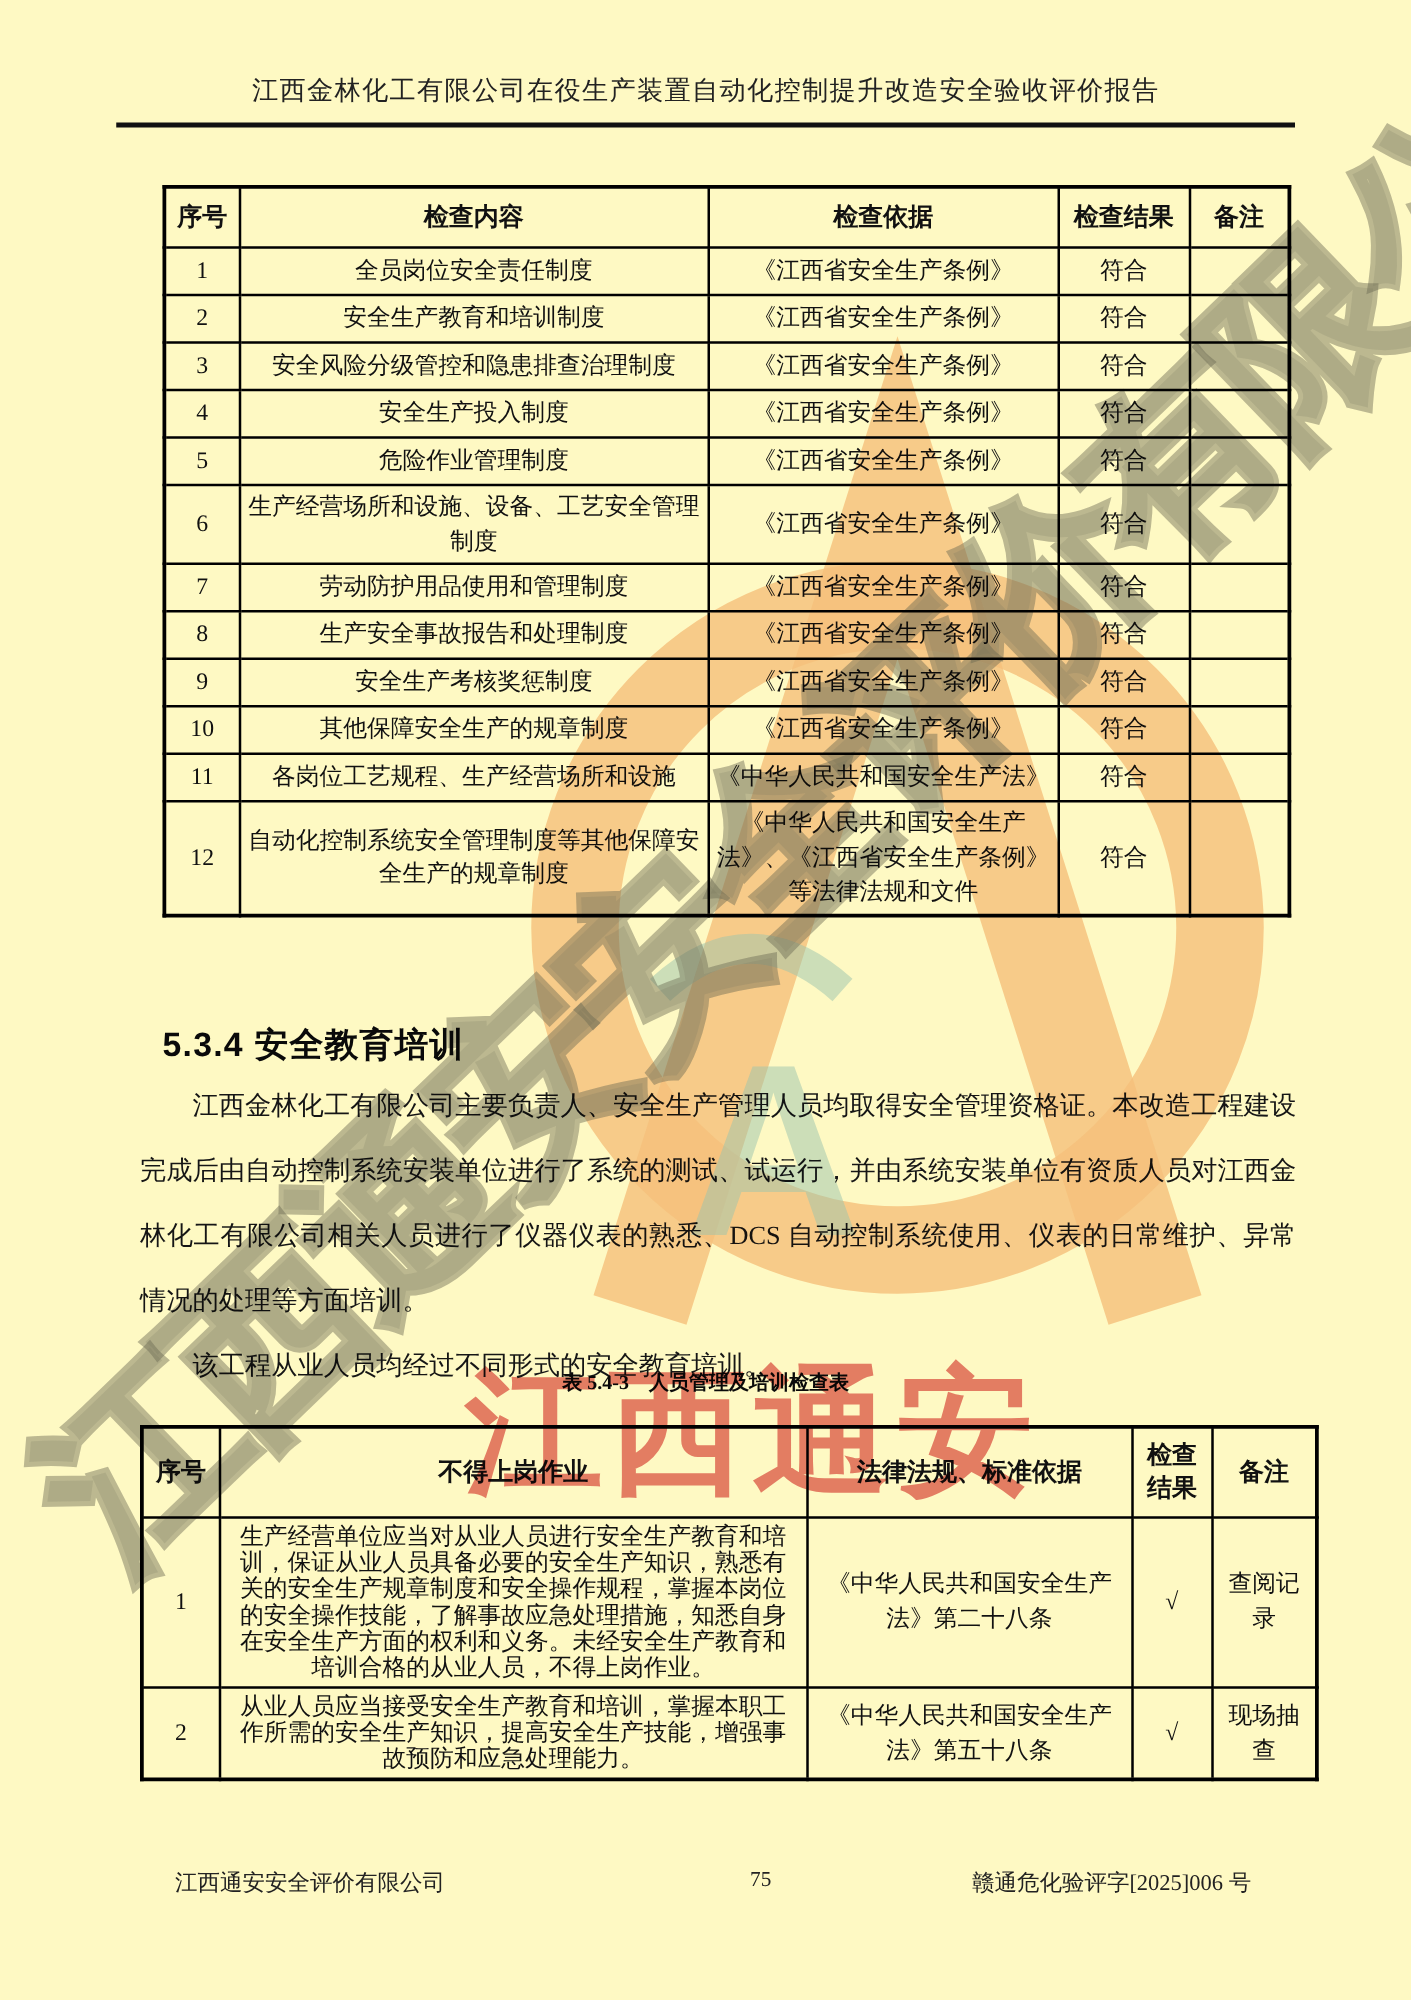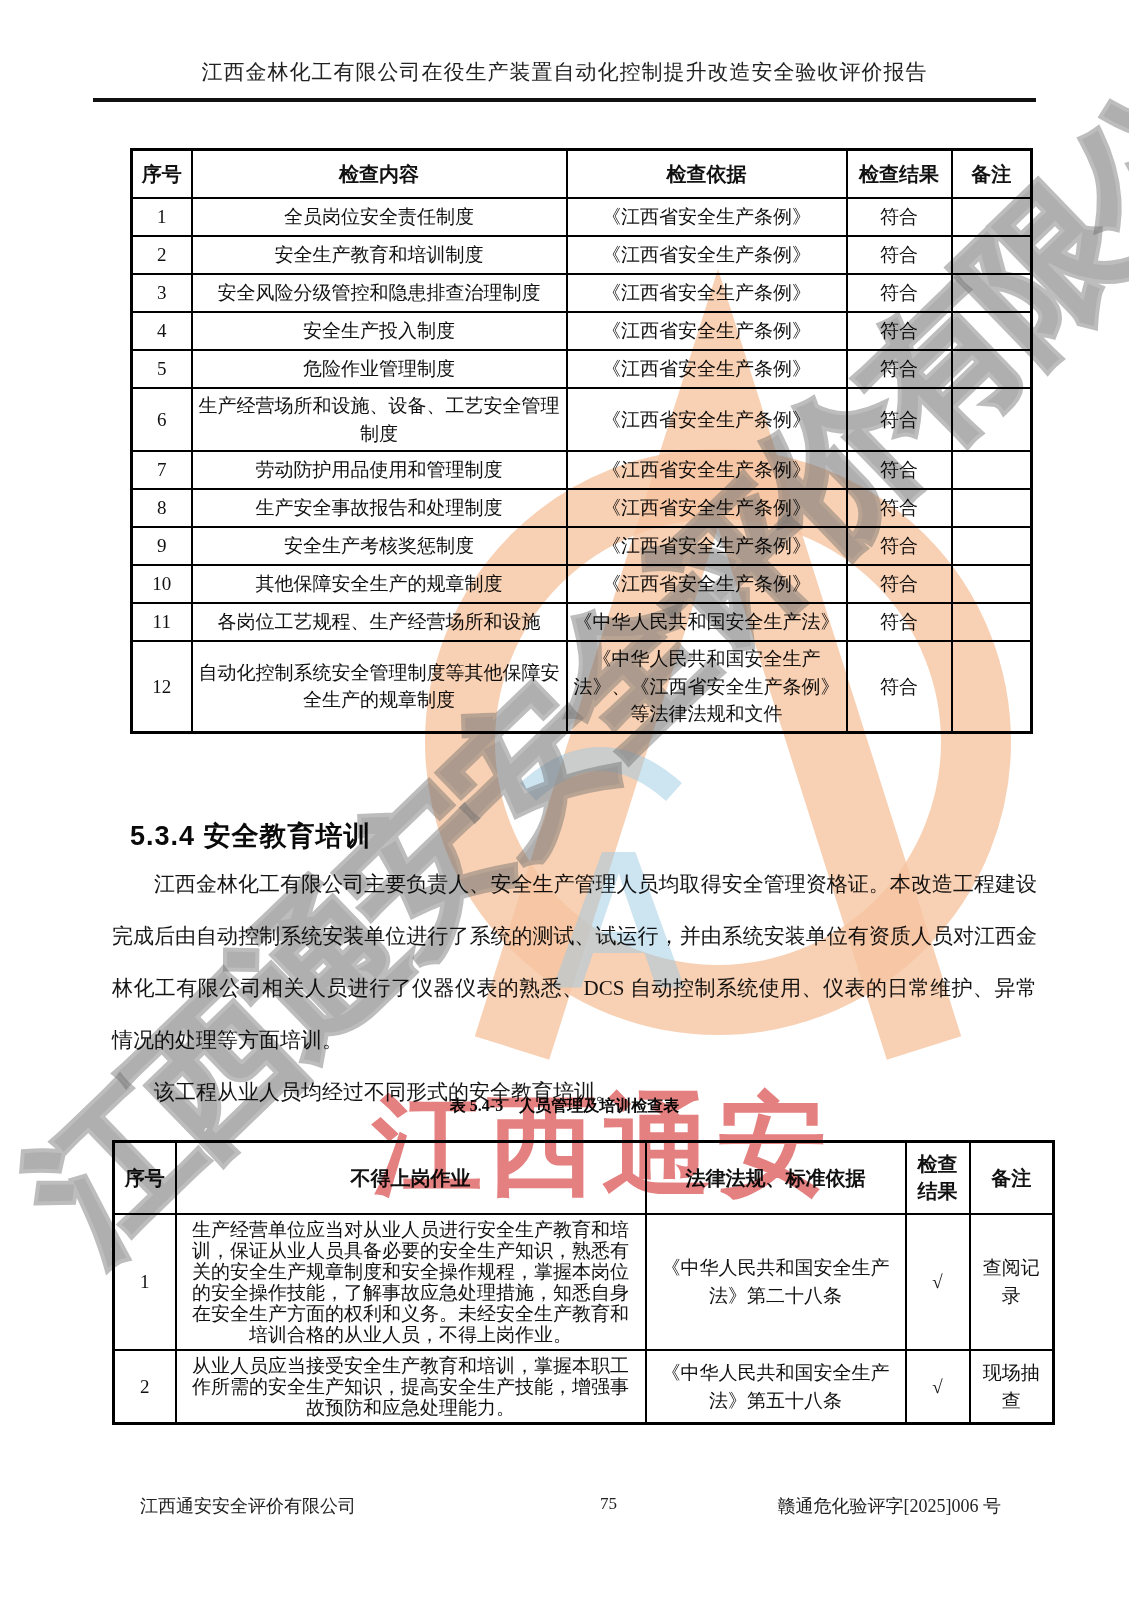--- a/index.html
+++ b/index.html
@@ -1,17 +1,17 @@
 <!DOCTYPE html>
 <html><head>
 <meta charset="utf-8">
 <style>
   html,body{margin:0;padding:0;background:#e8e8e8;}
   .page{
-    position:relative;width:1129px;height:1600px;background:#ffffff;
+    position:relative;width:1129px;height:1600px;background:#fef9c3;
     margin:0 auto;overflow:hidden;
     font-family:"Liberation Serif","DejaVu Serif",serif;color:#111;
   }
   
   .header-title{position:absolute;top:58px;left:0;width:100%;text-align:center;
     font-size:21px;letter-spacing:1px;color:#222;}
   .header-rule{position:absolute;top:98px;left:93px;width:943px;height:4px;background:#111;}
   
   table{border-collapse:collapse;table-layout:fixed;background:transparent;}
   .doc-table{position:absolute;border:3px solid #000;}

